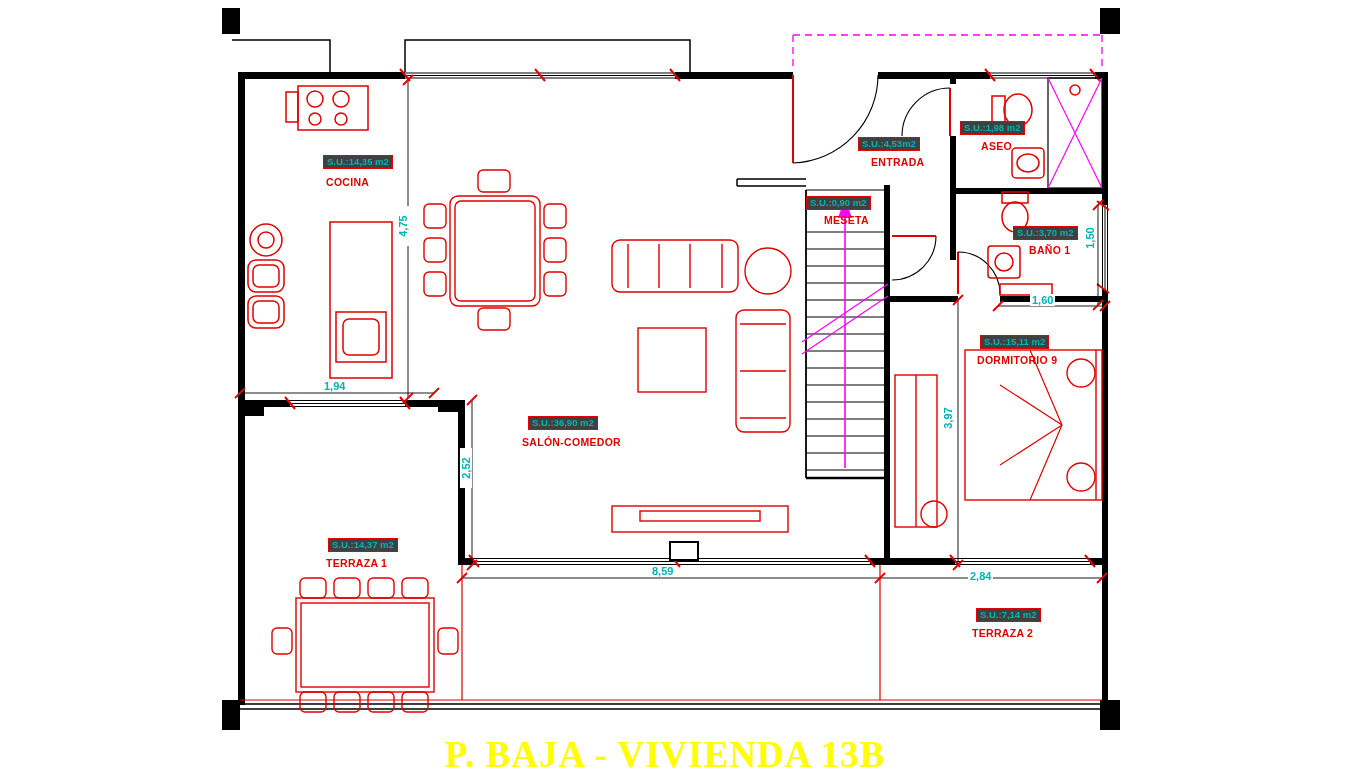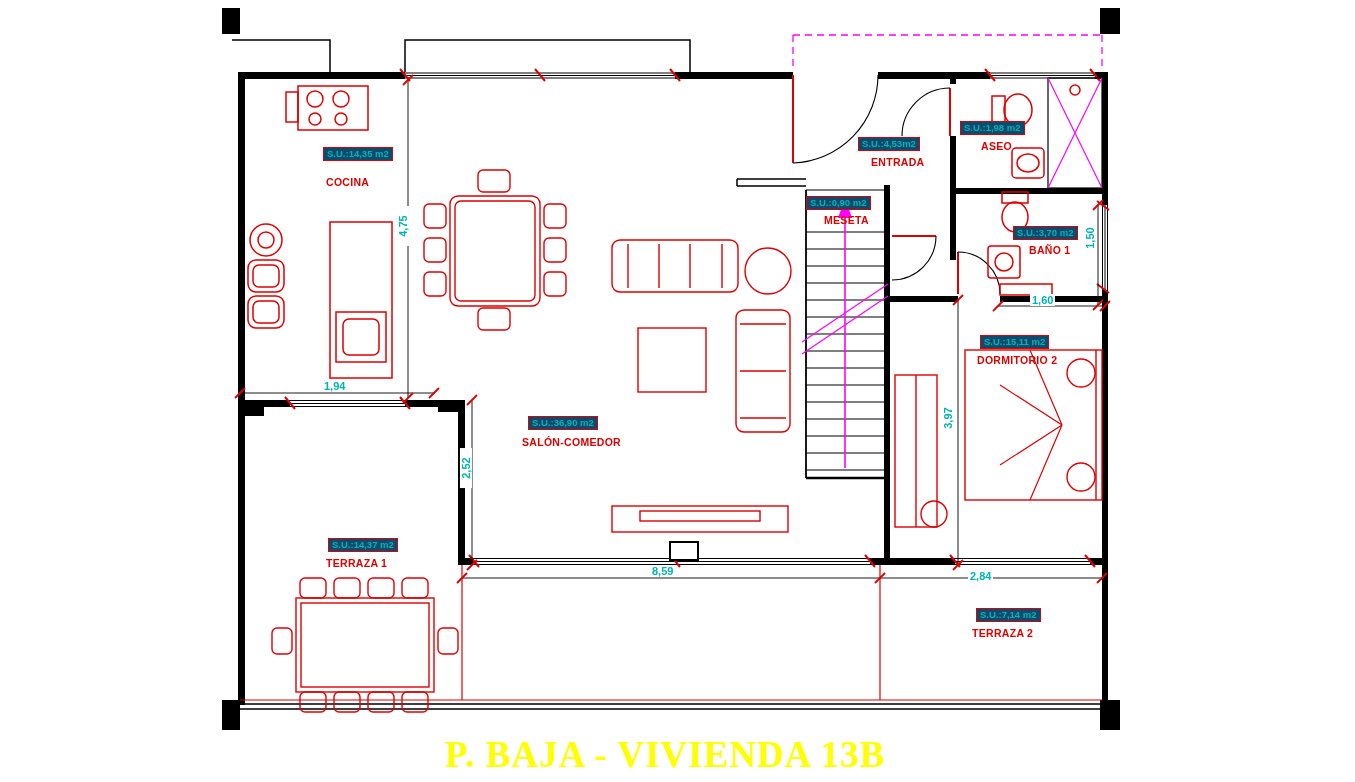--- a/index.html
+++ b/index.html
@@ -1,20 +1,20 @@
 <!DOCTYPE html>
 <html><head>
 <meta charset="utf-8">
 <style>
   html,body{margin:0;padding:0;background:#ffffff;}
   #canvas{position:relative;width:1355px;height:782px;background:#ffffff;overflow:hidden;
           font-family:"Liberation Sans",sans-serif;}
   #plan-svg{position:absolute;left:0;top:0;}
   .label{position:absolute;white-space:nowrap;line-height:1.1;}
-  .area-badge{color:#00b4b4;border:1px solid #e00000;background:#0c4a6e;
+  .area-badge{color:#00b4b4;border:1px solid #e00000;background:#404040;
               font-size:9.5px;font-weight:bold;padding:1px 3px;}
   .room-name{color:#e00000;font-size:10.5px;font-weight:bold;letter-spacing:.3px;}
   .dim{color:#00b4b4;font-size:11px;font-weight:bold;background:#ffffff;padding:0 2px;}
   .dim.rot{width:40px;text-align:center;transform:rotate(-90deg);transform-origin:center;padding:0;}
   .title{position:absolute;left:665px;top:733px;transform:translateX(-50%);
          color:#ffff00;font-size:37px;font-weight:bold;letter-spacing:1px;font-family:Liberation Serif, serif;}
 </style>
 </head>
 <body>
 
@@ -209,37 +209,37 @@
   <g stroke="#e00000" stroke-width="1.8" fill="none">
     <path d="M403,85L413,75 M403,403L413,393 M235,398L245,388 M429,398L439,388
              M467,405L477,395 M467,570L477,560 M457,583L467,573 M875,583L885,573
              M1097,583L1107,573 M993,311L1003,301 M1100,311L1110,301
              M1093,210L1103,200 M1093,310L1103,300 M953,305L963,295 M953,570L963,560"></path>
   </g>
 </svg>
 
 <div>
 
-  <div class="label area-badge" style="left:323px;top:147px">S.U.:14,35 m2</div>
+  <div class="label area-badge" style="left:323px;top:155px">S.U.:14,35 m2</div>
   <div class="label room-name" style="left:326px;top:177px">COCINA</div>
 
   <div class="label area-badge" style="left:858px;top:137px">S.U.:4,53m2</div>
   <div class="label room-name" style="left:871px;top:157px">ENTRADA</div>
 
   <div class="label area-badge" style="left:960px;top:121px">S.U.:1,98 m2</div>
   <div class="label room-name" style="left:981px;top:141px">ASEO</div>
 
   <div class="label area-badge" style="left:806px;top:196px">S.U.:0,90 m2</div>
   <div class="label room-name" style="left:824px;top:215px">MESETA</div>
 
   <div class="label area-badge" style="left:1013px;top:226px">S.U.:3,70 m2</div>
   <div class="label room-name" style="left:1029px;top:245px">BAÑO 1</div>
 
   <div class="label area-badge" style="left:980px;top:335px">S.U.:15,11 m2</div>
-  <div class="label room-name" style="left:977px;top:355px">DORMITORIO 2</div>
+  <div class="label room-name" style="left:977px;top:355px">DORMITORIO 9</div>
 
   <div class="label area-badge" style="left:528px;top:416px">S.U.:36,90 m2</div>
   <div class="label room-name" style="left:522px;top:437px">SALÓN-COMEDOR</div>
 
   <div class="label area-badge" style="left:328px;top:538px">S.U.:14,37 m2</div>
   <div class="label room-name" style="left:326px;top:558px">TERRAZA 1</div>
 
   <div class="label area-badge" style="left:976px;top:608px">S.U.:7,14 m2</div>
   <div class="label room-name" style="left:972px;top:628px">TERRAZA 2</div>
 

